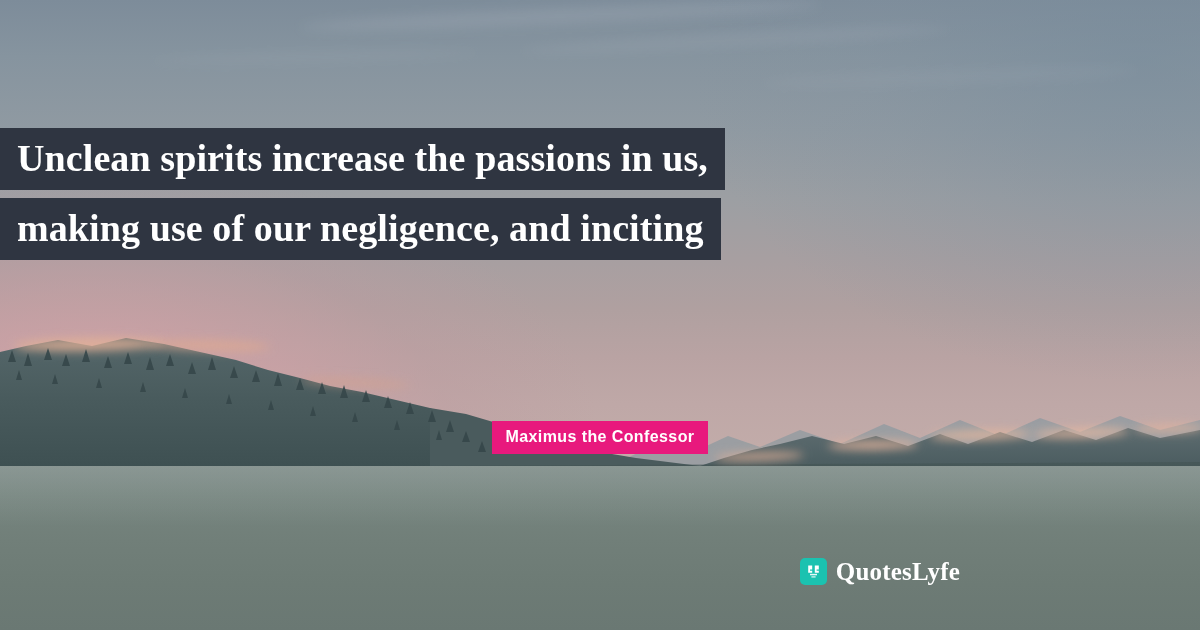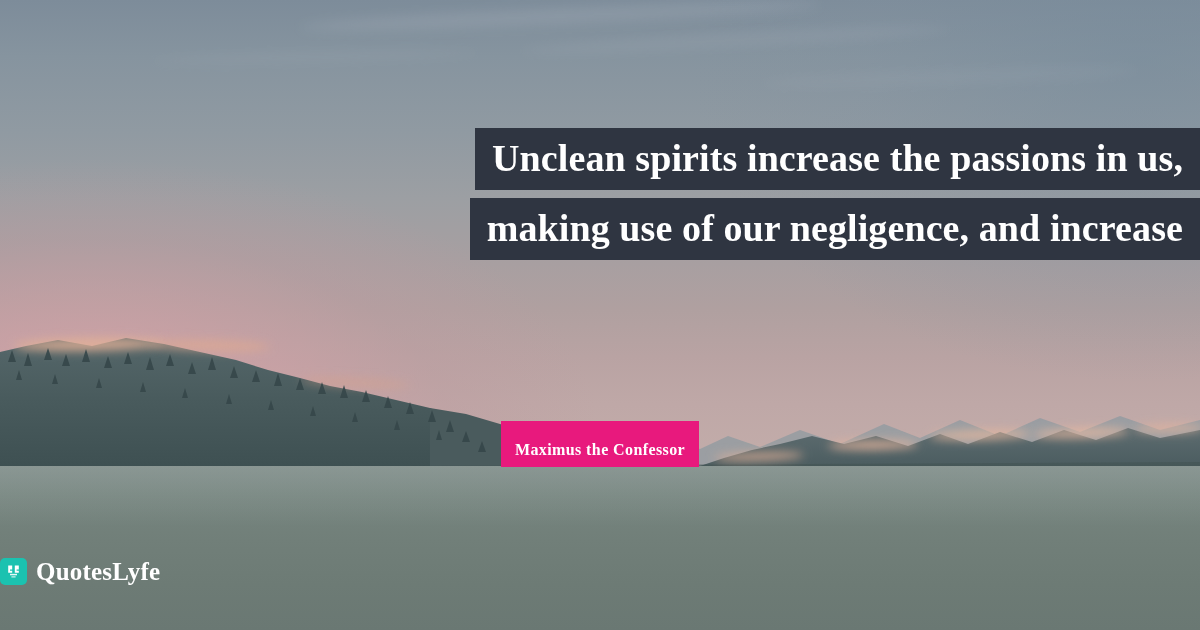--- a/index.html
+++ b/index.html
@@ -94,21 +94,21 @@
     pointer-events:none;
   }
 
   
   .trees { position:absolute; pointer-events:none; }
 
   
   #quote-wrap {
     position:absolute;
     left:0; top:128px; width:1200px;
-    text-align:right;
+    text-align:left;
   }
   .qline {
     display:inline-block;
     background:#2f3541;
     color:#ffffff;
     font-family:"Liberation Serif", serif;
     font-weight:700;
     font-size:38px;
     line-height:1.0;
     letter-spacing:0.1px;
@@ -119,33 +119,33 @@
 
   #author-wrap {
     position:absolute;
     left:0; top:421px; width:1200px;
     text-align:center;
   }
   .author {
     display:inline-block;
     background:#e8197d;
     color:#ffffff;
-    font-family:Liberation Serif, serif;
+    font-family:Liberation Sans, sans-serif;
     font-weight:700;
     font-size:16px;
     line-height:1;
     letter-spacing:0.4px;
-    padding:21px 14px 9px 14px;
+    padding:8px 14px 9px 14px;
   }
 
   
   #brand {
     position:absolute;
     left:0; top:558px; width:960px;
-    display:flex; align-items:center; justify-content:flex-start; gap:9px;
+    display:flex; align-items:center; justify-content:flex-end; gap:9px;
   }
   .brand-badge {
     width:27px; height:27px;
     background:#1bc2b0;
     border-radius:5px;
     display:flex; align-items:center; justify-content:center;
     flex:0 0 auto;
   }
   .brand-badge svg { display:block; }
   .brand-text {
@@ -256,21 +256,21 @@
       </g>
     </svg>
   </div>
 
   <div class="water"></div>
   <div class="water-sheen"></div>
 </div>
 
 <div id="quote-wrap">
   <div class="qline">Unclean spirits increase the passions in us,</div><br>
-  <div class="qline">making use of our negligence, and increase</div><br>
+  <div class="qline">making use of our negligence, and inciting</div><br>
   <br>
 </div>
 
 <div id="author-wrap">
   <span class="author">Maximus the Confessor</span>
 </div>
 
 <div id="brand">
   <span class="brand-badge">
     <svg width="17" height="17" viewBox="0 0 17 17" xmlns="http://www.w3.org/2000/svg">

